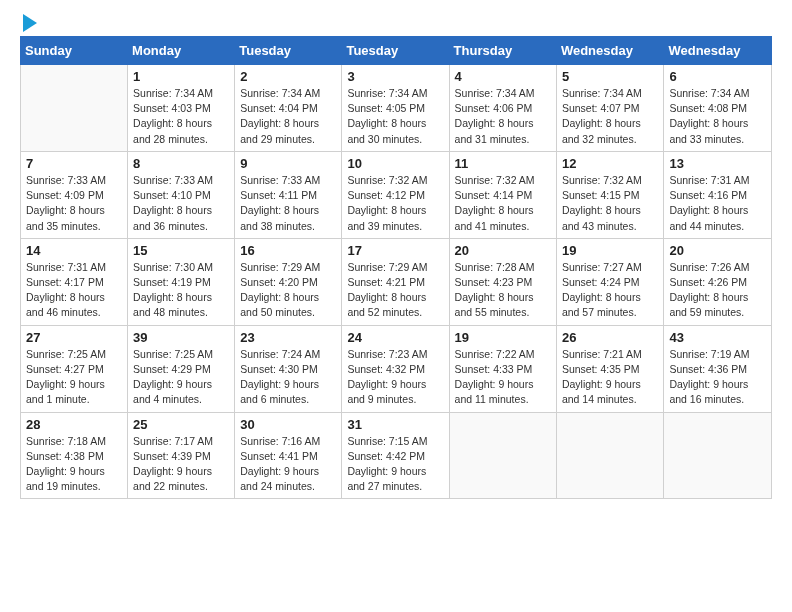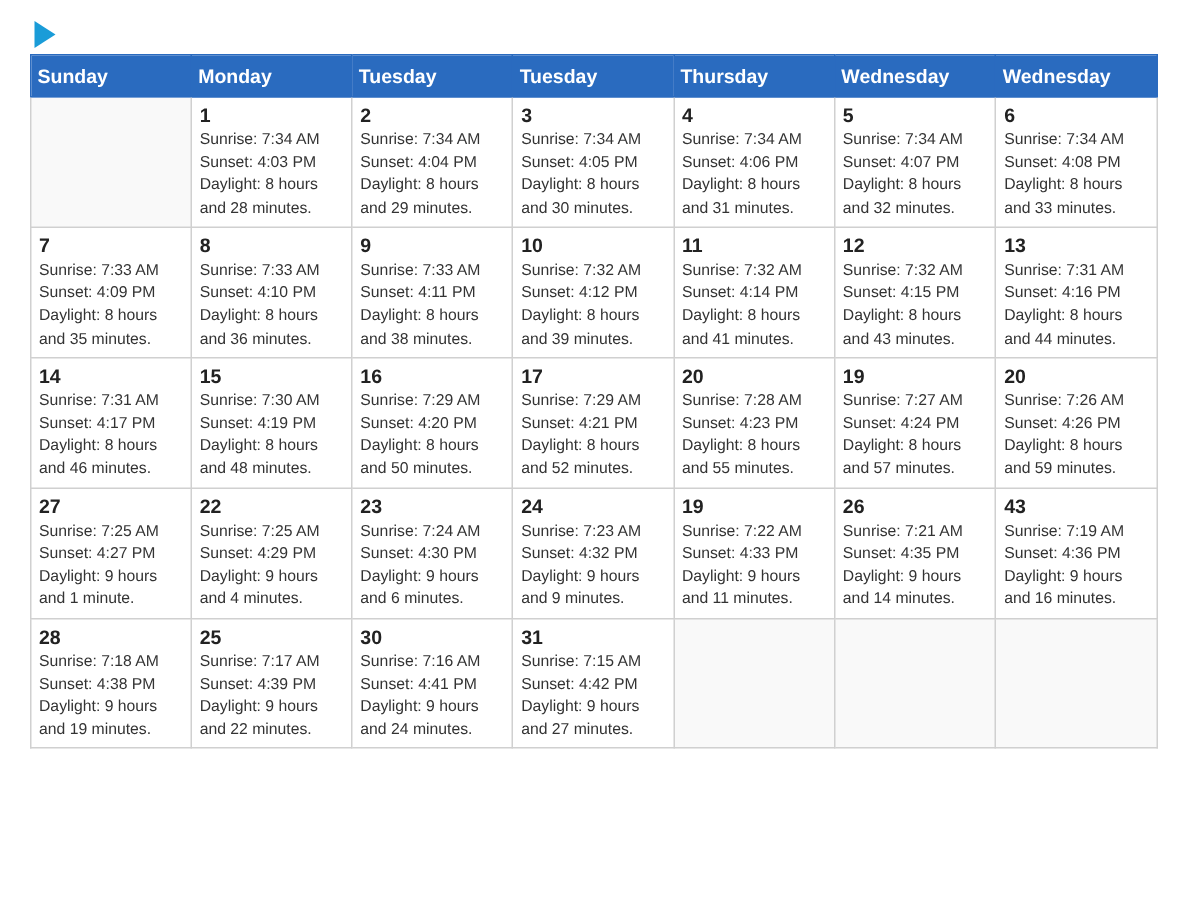--- a/index.html
+++ b/index.html
@@ -198,21 +198,21 @@
           <span class="day-number">20</span>
           <div class="day-info">Sunrise: 7:26 AM<br>Sunset: 4:26 PM<br>Daylight: 8 hours<br>and 59 minutes.</div>
         </td>
       </tr>
       <tr>
         <td>
           <span class="day-number">27</span>
           <div class="day-info">Sunrise: 7:25 AM<br>Sunset: 4:27 PM<br>Daylight: 9 hours<br>and 1 minute.</div>
         </td>
         <td>
-          <span class="day-number">22</span>
+          <span class="day-number">39</span>
           <div class="day-info">Sunrise: 7:25 AM<br>Sunset: 4:29 PM<br>Daylight: 9 hours<br>and 4 minutes.</div>
         </td>
         <td>
           <span class="day-number">23</span>
           <div class="day-info">Sunrise: 7:24 AM<br>Sunset: 4:30 PM<br>Daylight: 9 hours<br>and 6 minutes.</div>
         </td>
         <td>
           <span class="day-number">24</span>
           <div class="day-info">Sunrise: 7:23 AM<br>Sunset: 4:32 PM<br>Daylight: 9 hours<br>and 9 minutes.</div>
         </td>

